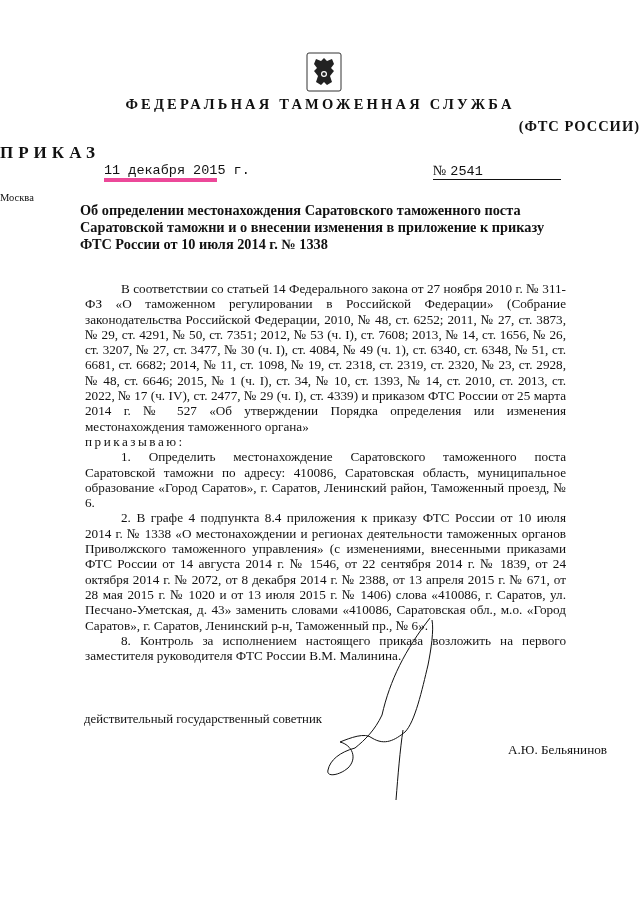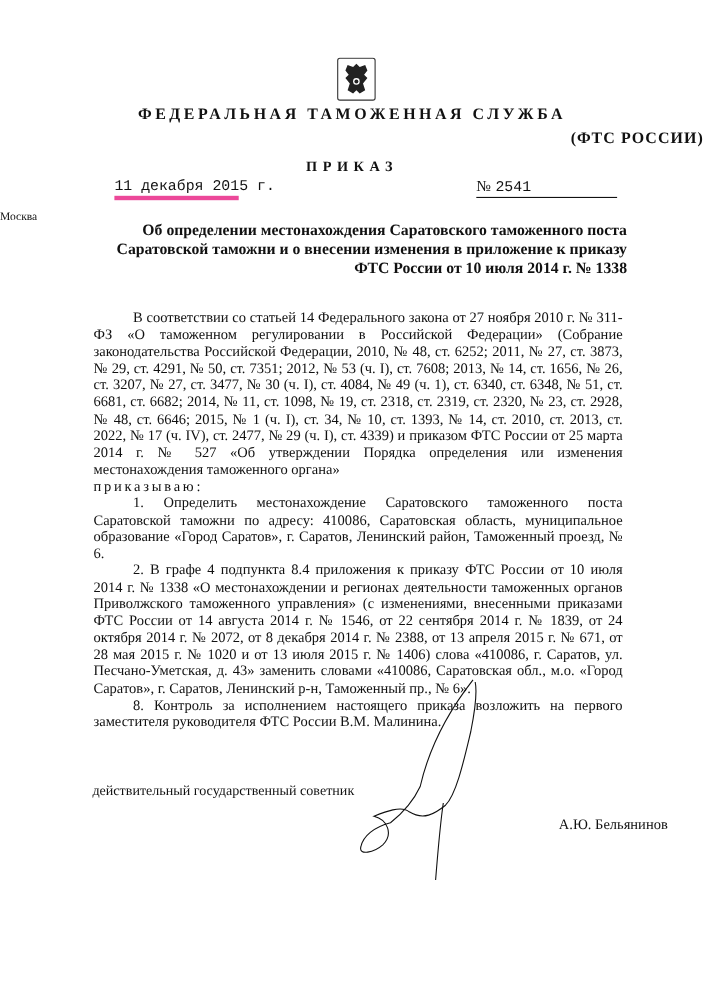--- a/index.html
+++ b/index.html
@@ -1,26 +1,26 @@
 <!DOCTYPE html>
 <html><head>
 <meta charset="utf-8">
 <style>
   html, body { margin:0; padding:0; background:#ffffff; }
   body { width:640px; height:905px; position:relative; overflow:hidden; color:#111; font-family:"Liberation Serif", serif; }
   .abs { position:absolute; }
   .emblem { left:306px; top:52px; width:36px; height:40px; }
   .org { left:0; width:640px; top:96px; text-align:center; font-weight:bold; font-size:14.5px; letter-spacing:3.2px; }
   .org2 { left:0; width:640px; top:118px; text-align:right; font-weight:bold; font-size:14.5px; letter-spacing:1px; }
-  .prikaz { left:0; width:640px; top:143px; text-align:center; font-weight:bold; font-size:13px; letter-spacing:5px; }
+  .prikaz { left:0; width:640px; top:143px; font-weight:bold; font-size:17px; letter-spacing:5px; }
   .date { left:104px; top:163px; width:113px; font-family:"Liberation Mono", monospace; font-size:13.5px; border-bottom:4px solid #ec4899; white-space:nowrap; }
   .num { left:433px; top:163px; width:128px; font-size:14px; border-bottom:1px solid #111; white-space:nowrap; }
   .num .n { font-family:Liberation Mono, monospace; font-size:13.5px; margin-left:4px; }
   .city { left:0; width:616px; top:192px; text-align:left; font-size:10.5px; }
-  .title { left:80px; width:490px; top:202px; text-align:right; font-weight:bold; font-size:14.3px; line-height:17px; }
+  .title { left:80px; width:490px; top:202px; text-align:left; font-weight:bold; font-size:14.3px; line-height:17px; }
   .body { left:85px; width:481px; top:281px; font-size:13.2px; line-height:15.3px; text-align:justify; }
   .body p { margin:0; text-indent:36px; }
   .spaced { letter-spacing:2.5px; text-indent:0 !important; }
   .sign-left { left:84px; top:711px; font-size:12.8px; line-height:16px; }
   .sign-right { left:463px; top:742px; font-size:13.2px;margin-left:45px; }
   .signature { left:310px; top:610px; width:180px; height:200px; }
 </style>
 </head>
 <body>
 

